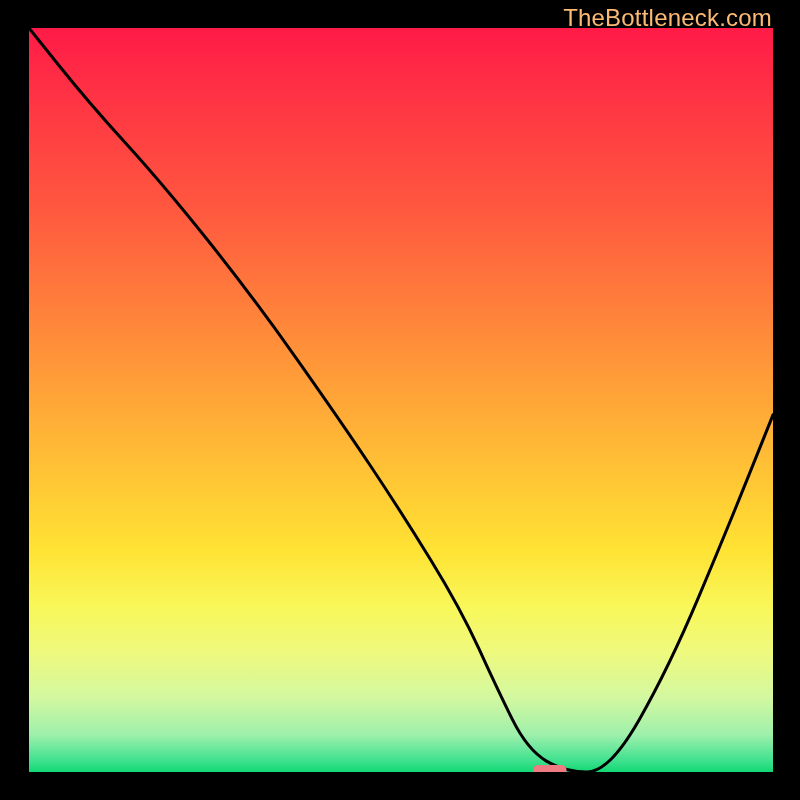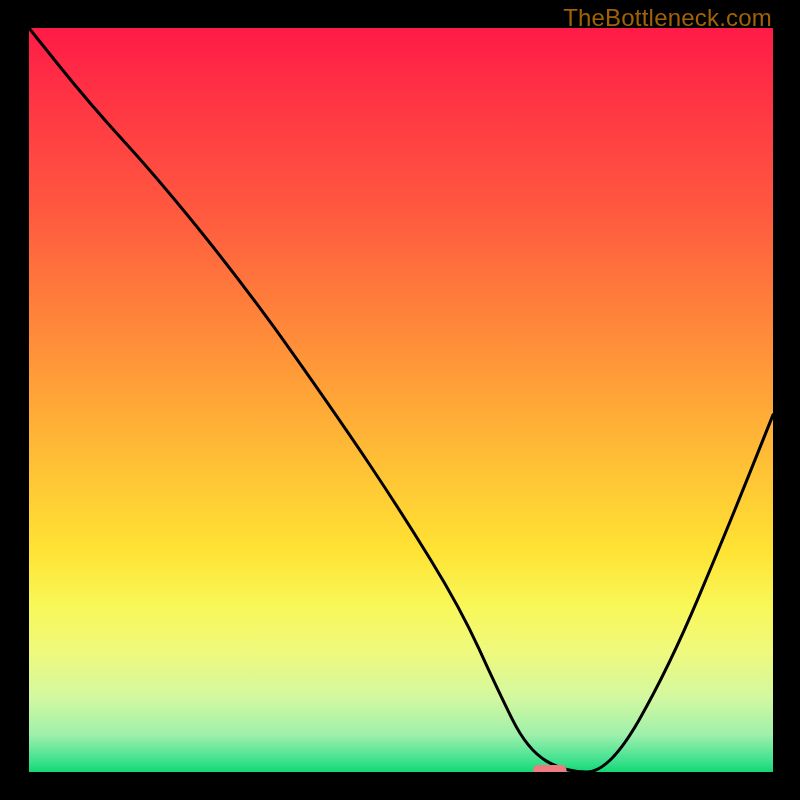--- a/index.html
+++ b/index.html
@@ -22,21 +22,21 @@
     position: absolute;
     left: 29px;
     top: 28px;
     width: 744px;
     height: 744px;
   }
   .watermark {
     position: absolute;
     top: 4px;
     right: 28px;
-    color: #a16207;
+    color: #fdba74;
     font-family: Arial, Helvetica, sans-serif;
     font-size: 24px;
     letter-spacing: 0.2px;
   }
   svg { display: block; }
 </style>
 </head>
 <body>
 
 <div class="frame">

